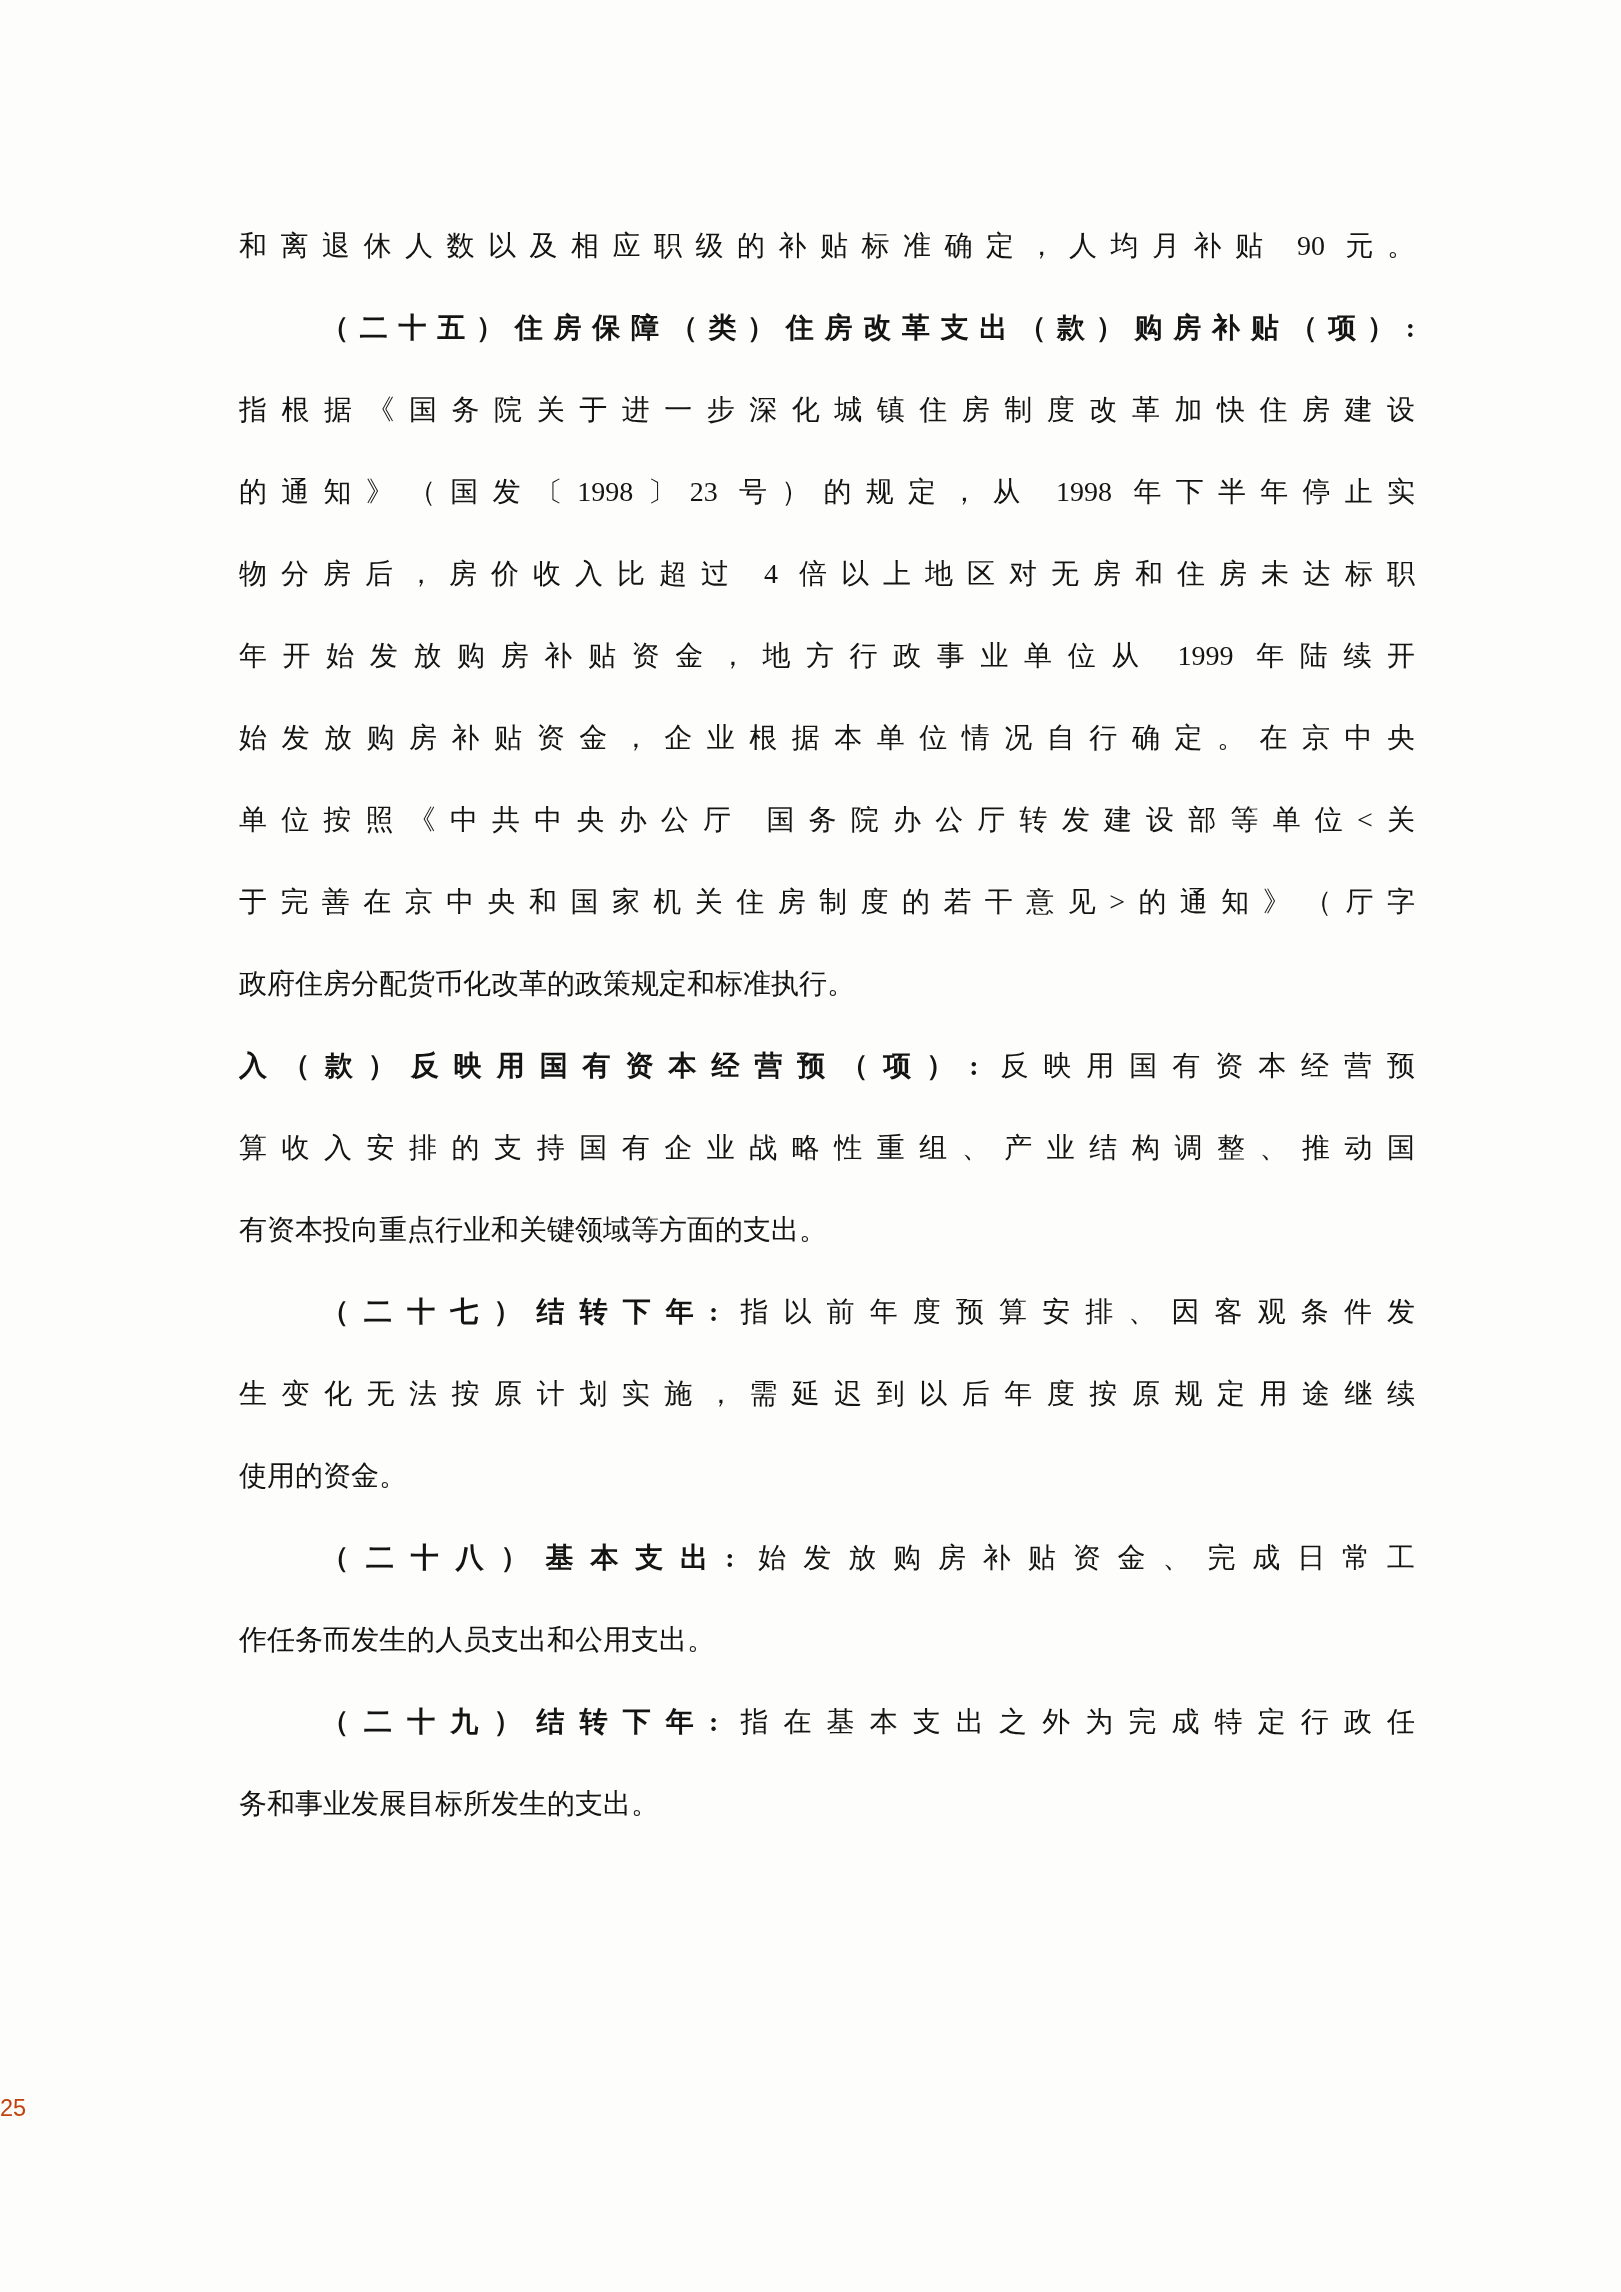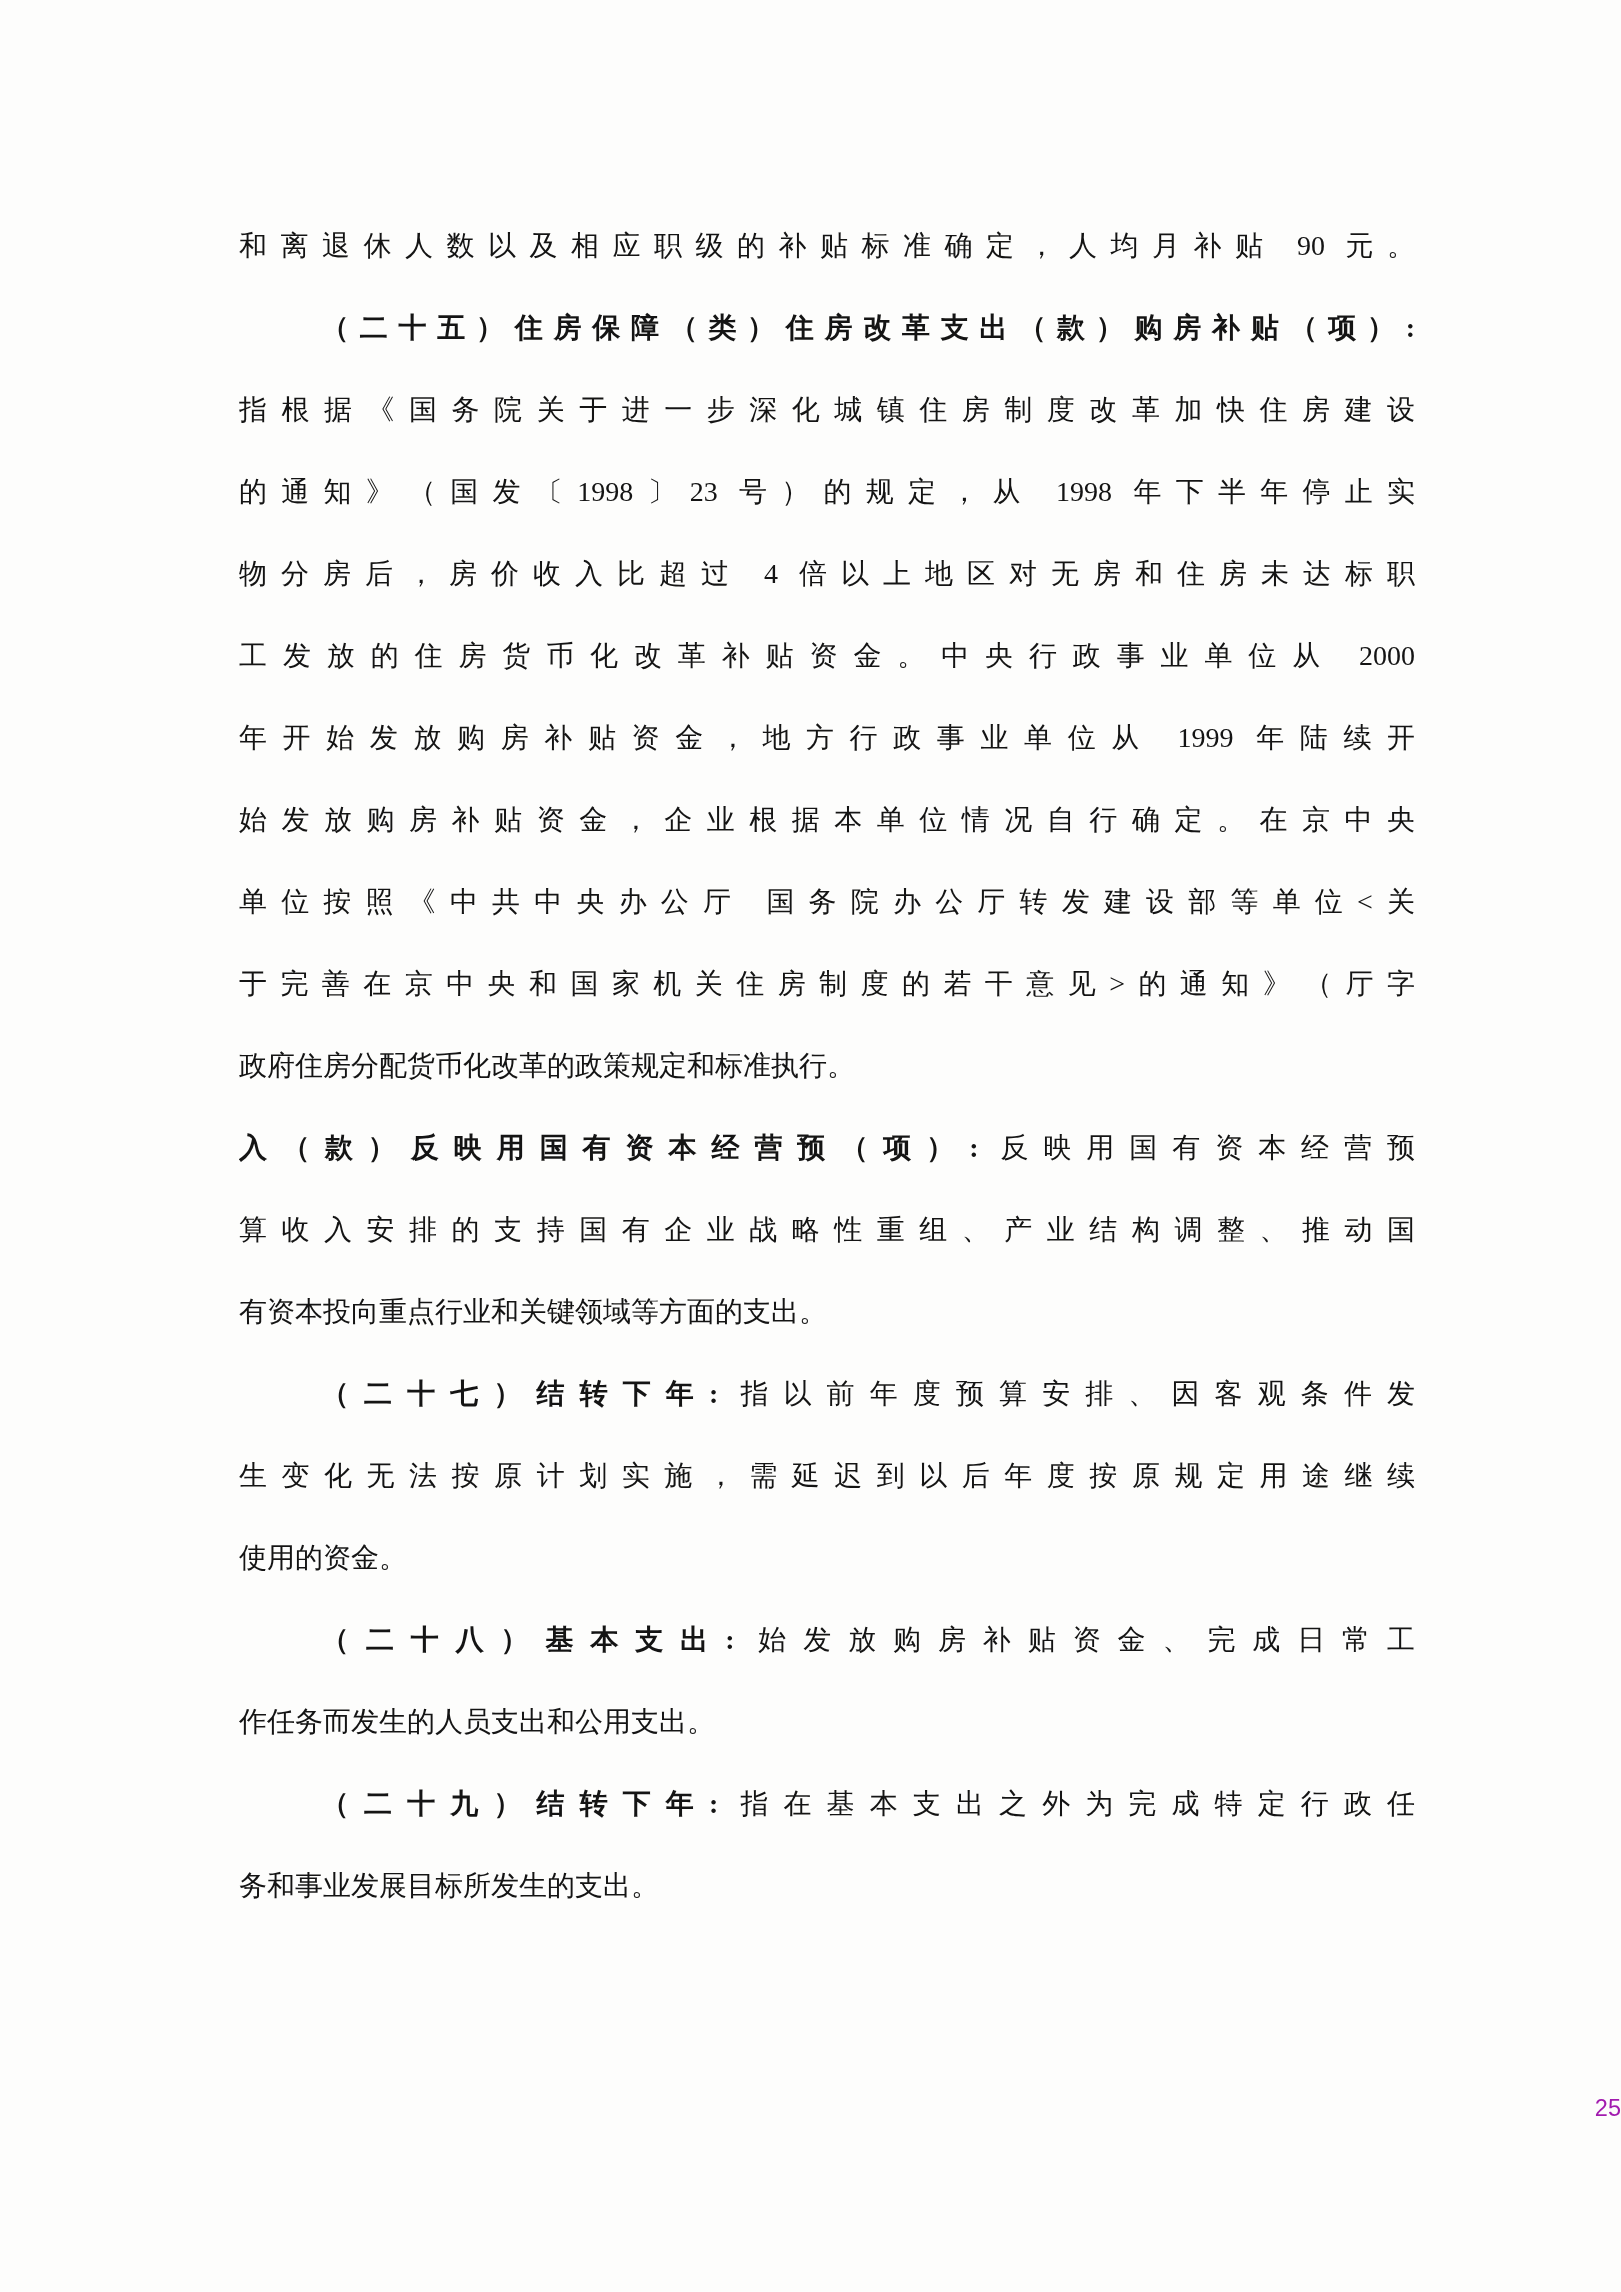--- a/index.html
+++ b/index.html
@@ -39,41 +39,40 @@
     text-indent: 82px;
   }
   .b {
     font-weight: 700;
   }
   .pageno {
     position: absolute;
     left: 0;
     right: 0;
     top: 2096px;
-    text-align: right;
+    text-align: left;
     font-family: "Liberation Sans", sans-serif;
     font-size: 23.5px;
     line-height: 25.5px;
-    color: #a21caf;
+    color: #c2410c;
   }
 </style>
 </head>
 <body>
 
 <div class="page">
   <div class="textblock">
 
     <div class="line"><span>和离退休人数以及相应职级的补贴标准确定，人均月补贴 90 元。</span></div>
 
     <div class="line ind"><span class="b">（二十五）住房保障（类）住房改革支出（款）购房补贴（项）:</span></div>
 
     <div class="line"><span>指根据《国务院关于进一步深化城镇住房制度改革加快住房建设</span></div>
     <div class="line"><span>的通知》（国发〔1998〕23 号）的规定，从 1998 年下半年停止实</span></div>
     <div class="line"><span>物分房后，房价收入比超过 4 倍以上地区对无房和住房未达标职</span></div>
-    <div class="line"><span>工发放的住房货币化改革补贴资金。中央行政事业单位从 2000</span></div>
     <div class="line"><span>年开始发放购房补贴资金，地方行政事业单位从 1999 年陆续开</span></div>
     <div class="line"><span>始发放购房补贴资金，企业根据本单位情况自行确定。在京中央</span></div>
     <div class="line"><span>单位按照《中共中央办公厅 国务院办公厅转发建设部等单位&lt;关</span></div>
     <div class="line"><span>于完善在京中央和国家机关住房制度的若干意见&gt;的通知》（厅字</span></div>
     <div class="line end"><span>政府住房分配货币化改革的政策规定和标准执行。</span></div>
 
     <div class="line"><span class="b">入（款）反映用国有资本经营预（项）:</span><span> 反映用国有资本经营预</span></div>
     <div class="line"><span>算收入安排的支持国有企业战略性重组、产业结构调整、推动国</span></div>
     <div class="line end"><span>有资本投向重点行业和关键领域等方面的支出。</span></div>
 

